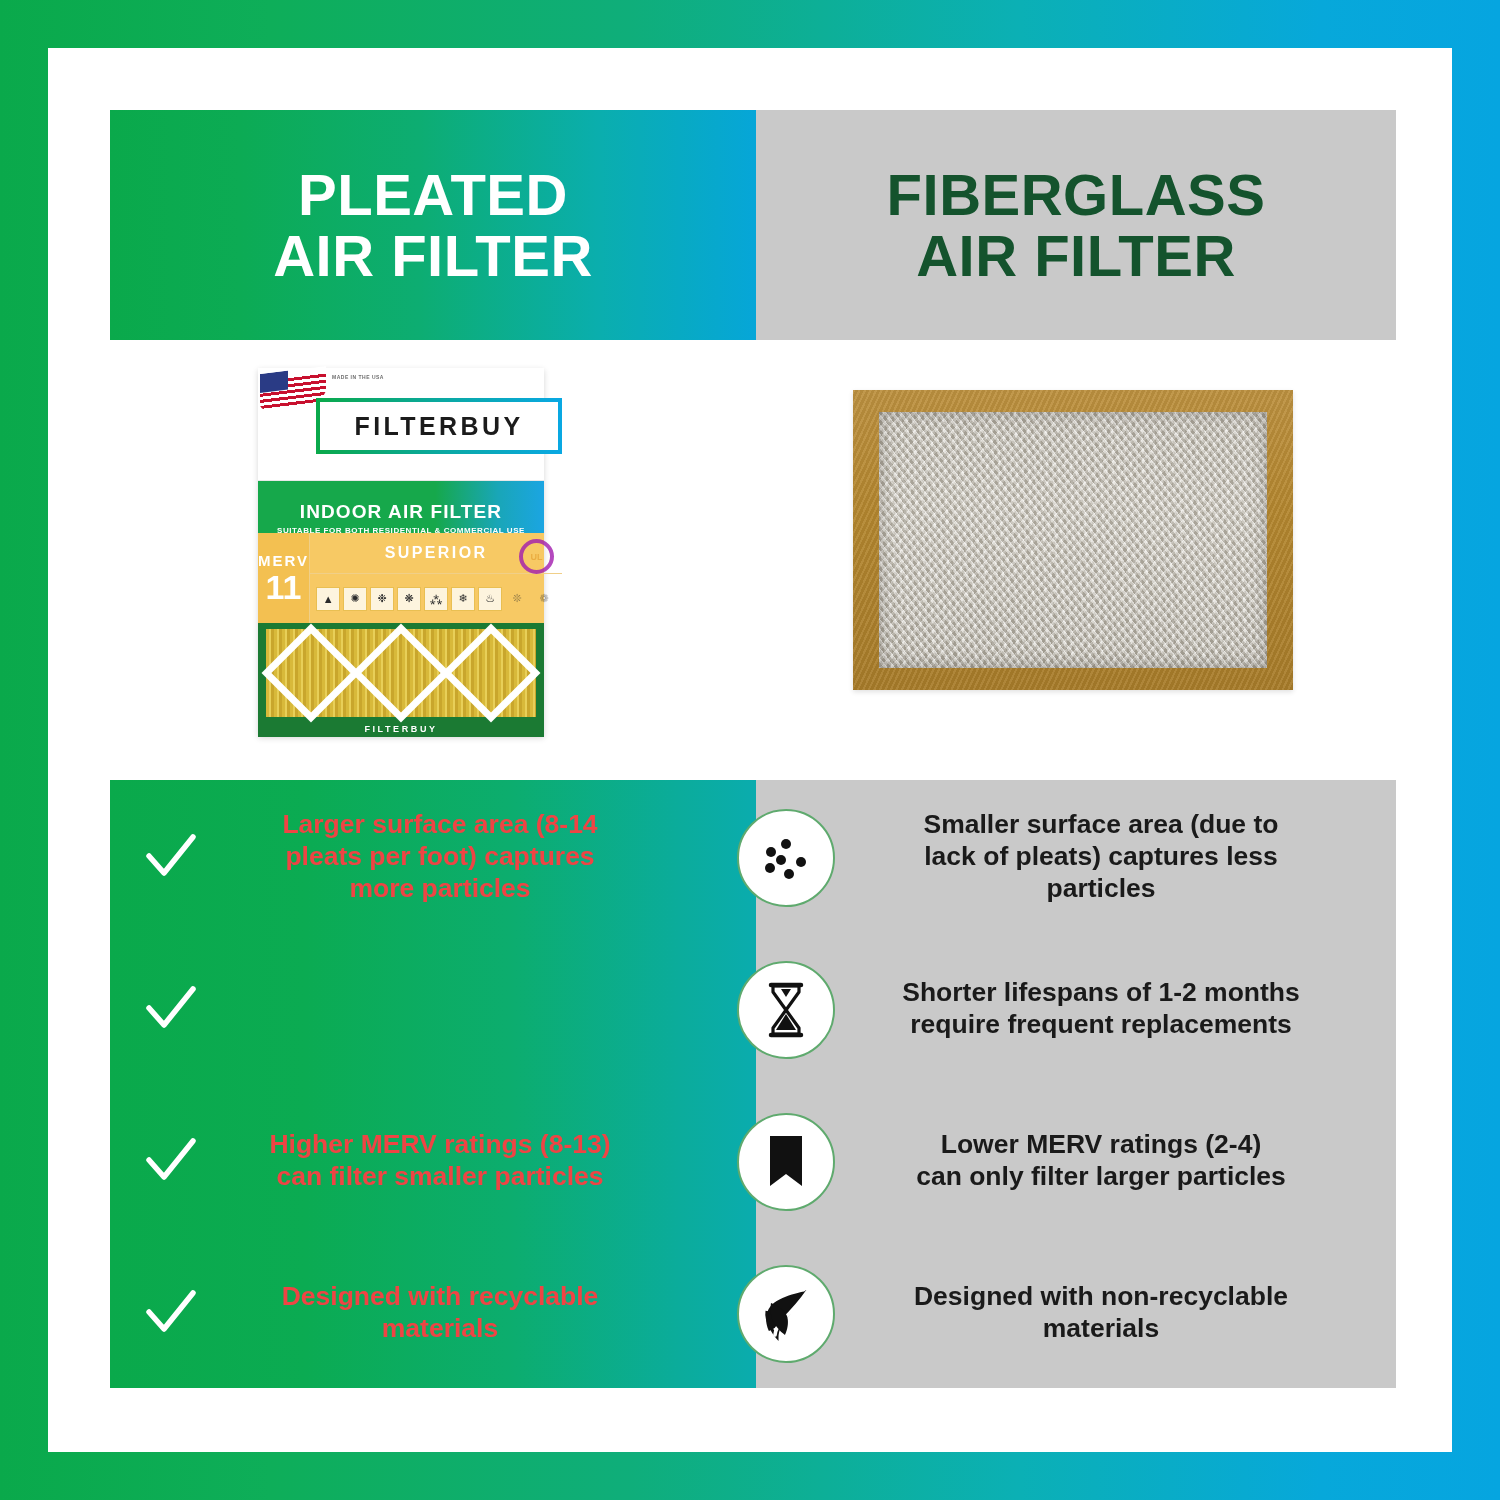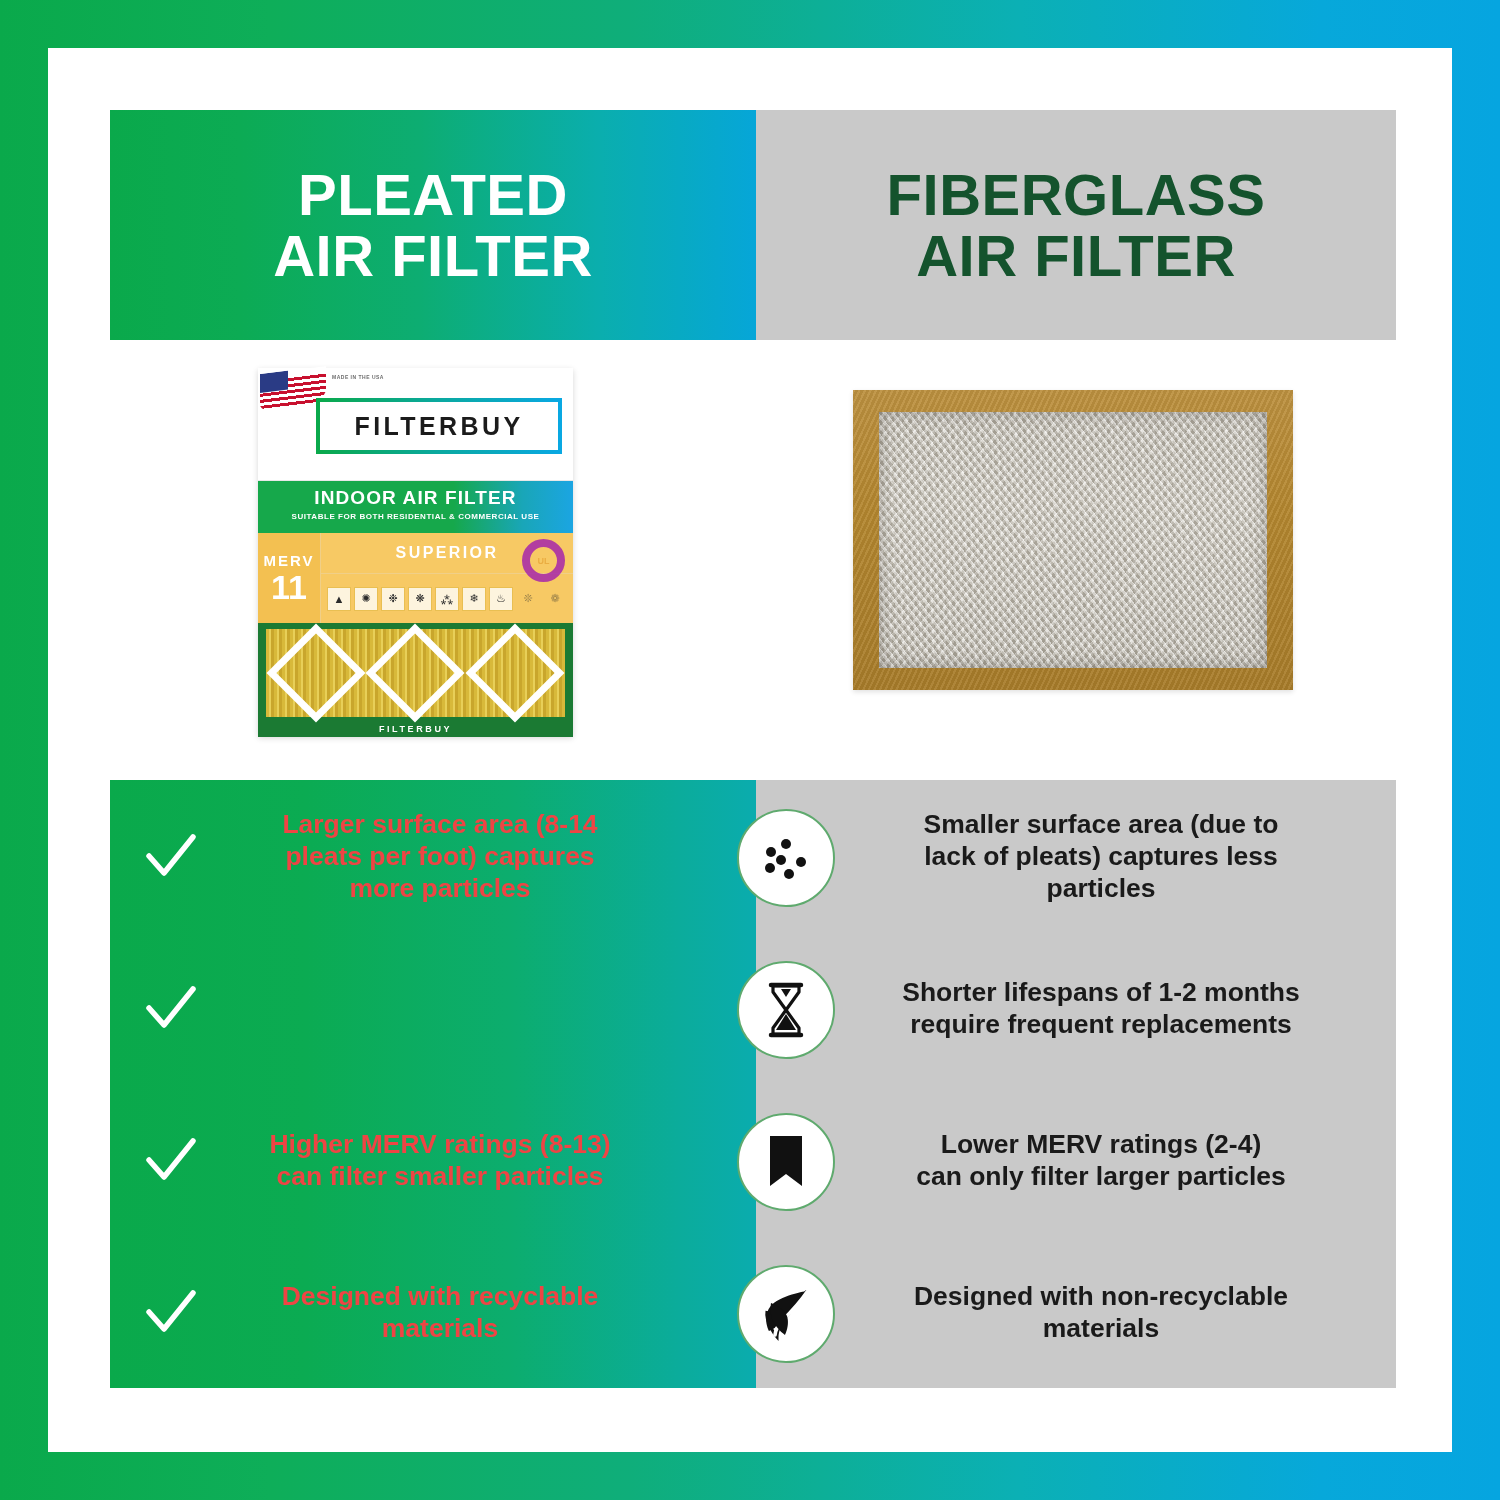--- a/index.html
+++ b/index.html
@@ -46,21 +46,21 @@
 
   
   .products{
     position:absolute;left:62px;top:292px;width:1286px;height:440px;
     background:#ffffff;display:flex;
   }
   .prod-cell{width:643px;height:440px;position:relative;}
 
   
   .filterbox{
-    position:absolute;left:148px;top:28px;width:315px;height:368px;
+    position:absolute;left:148px;top:28px;width:286px;height:368px;
     background:#1d4ed8;
     box-shadow:0 2px 6px rgba(0,0,0,0.16);
   }
   .fb-top{
     position:relative;height:112px;background:#ffffff;
     border-bottom:1px solid #e8e8e8;
   }
   .flag{
     position:absolute;left:2px;top:2px;width:66px;height:38px;
     background:
@@ -82,21 +82,21 @@
     border:4px solid;
     border-image:linear-gradient(90deg,#0aa94b,#0aa9a0,#09a8e2) 1;
     background:#fff;display:flex;align-items:center;justify-content:center;
   }
   .brandbox span{
     font-size:25px;font-weight:bold;letter-spacing:3.4px;color:#1b1b1b;
   }
   .fb-green{
     height:52px;
     background:linear-gradient(90deg,#16a84b 0%, #16a84b 62%, #19a6b8 84%, #1ba5e2 100%);
-    color:#fff;text-align:center;padding-top:6px;box-sizing:border-box;
+    color:#fff;text-align:center;padding-top:20px;box-sizing:border-box;
   }
   .fb-green .l1{font-size:19px;font-weight:bold;letter-spacing:1.1px;}
   .fb-green .l2{font-size:8px;font-weight:bold;letter-spacing:0.55px;margin-top:3px;}
   .fb-mid{
     height:90px;background:#f7c964;position:relative;display:flex;
   }
   .merv{
     width:88px;background:#f3c051;display:flex;flex-direction:column;
     align-items:center;justify-content:center;color:#fff;
     border-right:1px solid #f0cf88;
@@ -106,21 +106,21 @@
   .midright{flex:1;display:flex;flex-direction:column;}
   .sup-row{
     height:40px;display:flex;align-items:center;justify-content:center;
     position:relative;border-bottom:1px solid #f0cf88;
   }
   .sup-row .sup{
     font-size:16px;font-weight:bold;color:#fff;letter-spacing:2.4px;
   }
   .ul-badge{
     position:absolute;right:8px;top:6px;width:27px;height:27px;border-radius:50%;
-    border:8px solid #a21caf;opacity:.8;
+    border:4px solid #a21caf;opacity:.8;
     display:flex;align-items:center;justify-content:center;
     font-size:9px;color:#e8a73a;font-weight:bold;
   }
   .icon-strip{
     flex:1;display:flex;align-items:center;gap:3px;padding:0 6px;
   }
   .ic{
     width:22px;height:22px;background:#fdf4de;border:1px solid #e9bf52;
     display:flex;align-items:center;justify-content:center;font-size:11px;color:#2a2a2a;
   }

